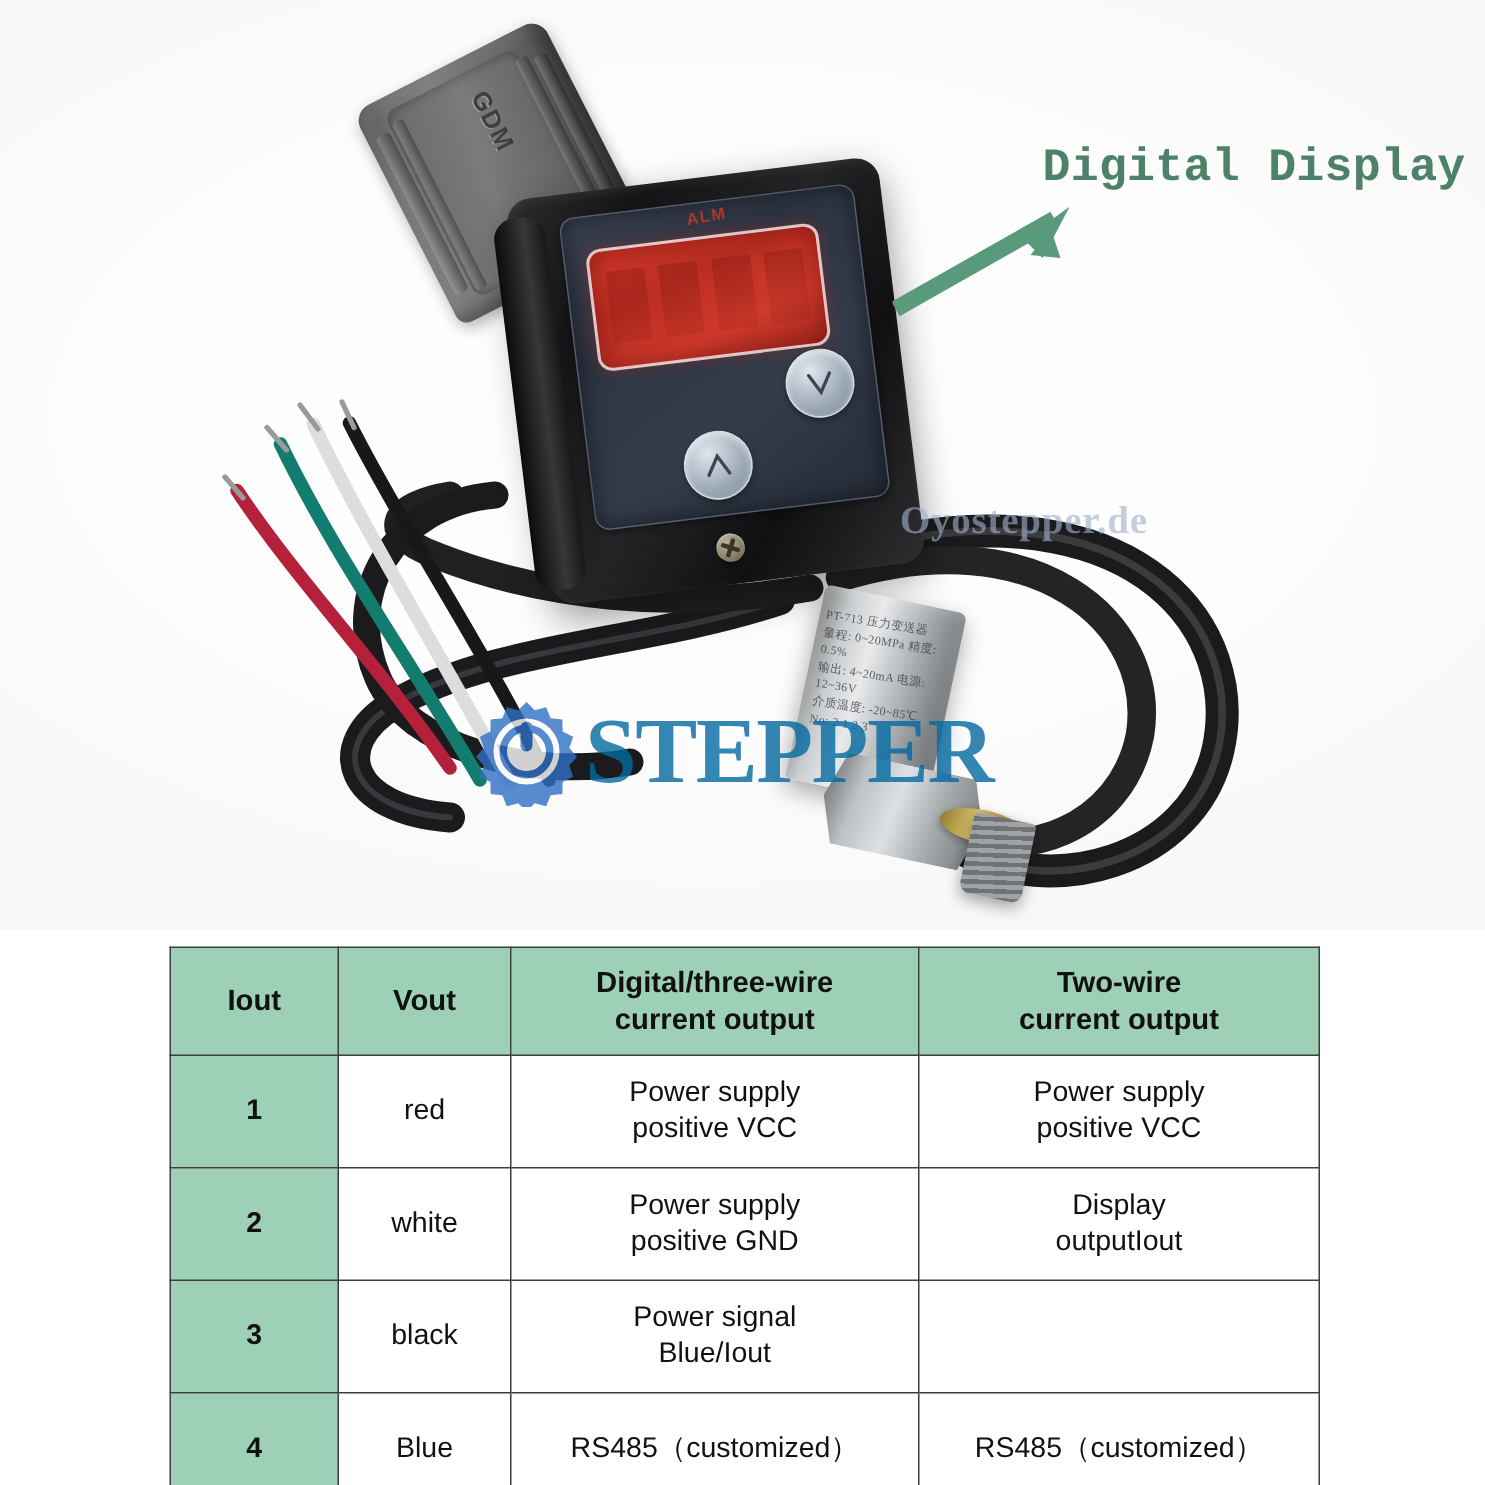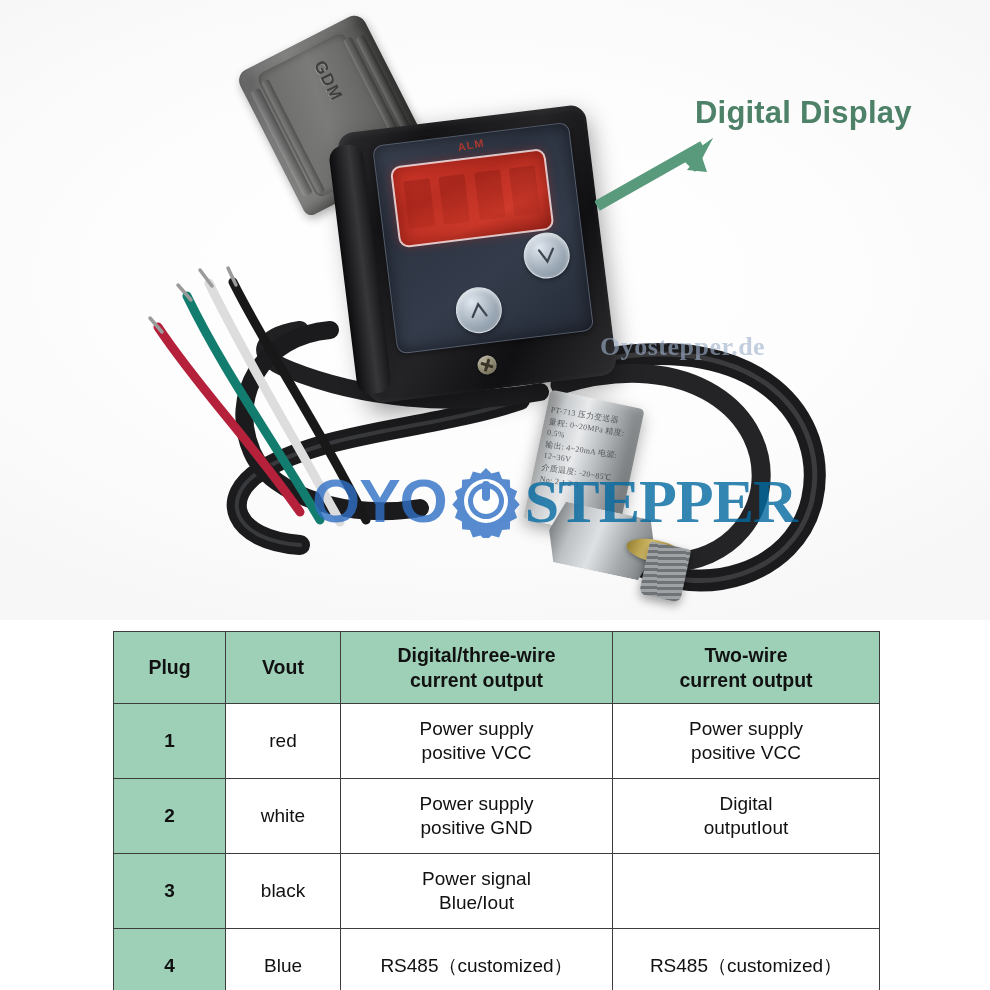--- a/index.html
+++ b/index.html
@@ -88,21 +88,21 @@
     box-shadow:0 5px 12px rgba(0,0,0,.35);}
   .thread{position:absolute;left:644px;top:545px;width:42px;height:54px;transform:rotate(12deg);
     background:repeating-linear-gradient(170deg,#9fa3a5 0 3px,#6f7375 3px 6px);
     border-radius:3px 3px 7px 7px;box-shadow:0 4px 10px rgba(0,0,0,.35);}
   .brass{position:absolute;left:626px;top:540px;width:58px;height:22px;transform:rotate(12deg);
     border-radius:50%;background:linear-gradient(100deg,#8f7b2e,#d9c06a 40%,#a08a38 80%);
     box-shadow:0 2px 5px rgba(0,0,0,.3);}
   svg.cables{position:absolute;left:0;top:0;width:990px;height:620px;overflow:visible;}
 
   
-  .annot{position:absolute;left:695px;top:95px;font-family:Liberation Sans, sans-serif;
+  .annot{position:absolute;left:695px;top:95px;font-family:Liberation Mono, monospace;
     font-weight:bold;font-size:31px;color:#4d8168;letter-spacing:.2px;white-space:nowrap;}
   svg.arrow{position:absolute;left:595px;top:128px;width:135px;height:90px;}
 
   
   .wm-text{position:absolute;font-family:"Liberation Serif",serif;font-weight:bold;
     color:#9fb2cc;opacity:.62;white-space:nowrap;letter-spacing:.5px;pointer-events:none;}
   .wm-main{position:absolute;left:312px;top:462px;width:420px;height:78px;
     display:flex;align-items:center;opacity:.80;pointer-events:none;}
   .wm-oy{font-family:"Liberation Sans",sans-serif;font-weight:bold;font-size:62px;color:#2f6fc4;
     letter-spacing:-1px;line-height:1;}
@@ -214,21 +214,20 @@
     <svg class="arrow" viewBox="0 0 135 90">
       <path d="M2 78 L108 18" stroke="#5a9a7c" stroke-width="11" stroke-linecap="butt"></path>
       <path d="M118 10 L92 42 L112 44 L104 20 Z" fill="#5a9a7c"></path>
       <path d="M118 10 L88 32 L100 44 Z" fill="#5a9a7c"></path>
     </svg>
     <div class="annot">Digital Display</div>
 
     <div class="wm-text" style="left:600px;top:332px;font-size:26px;">Oyostepper.de</div>
 
     <div class="wm-main">
-      <span class="wm-oy">OYO</span>
       <span class="wm-gear">
         <svg width="74" height="74" viewBox="0 0 74 74">
           <g fill="#2f6fc4">
             <path d="M37 4 l5.5 5.5 7.6-2 3 7.4 7.8 .8 .2 7.9 7 3.6 -2.6 7.4 5.2 5.9 -5.2 5.9 2.6 7.4 -7 3.6 -.2 7.9 -7.8 .8 -3 7.4 -7.6-2 -5.5 5.5 -5.5-5.5 -7.6 2 -3-7.4 -7.8-.8 -.2-7.9 -7-3.6 2.6-7.4 -5.2-5.9 5.2-5.9 -2.6-7.4 7-3.6 .2-7.9 7.8-.8 3-7.4 7.6 2z"></path>
           </g>
           <circle cx="37" cy="37" r="22" fill="#ffffff"></circle>
           <path d="M37 19 a18 18 0 1 0 0.01 0 z M37 24 a13 13 0 1 1 -0.01 0 z" fill="#2f6fc4"></path>
           <rect x="33" y="17" width="8" height="20" rx="4" fill="#2f6fc4"></rect>
         </svg>
       </span>
@@ -242,21 +241,21 @@
     <table class="spec">
       <colgroup>
         <col class="c1">
           <col class="c2">
           <col class="c3">
           <col class="c4">
       </colgroup>
       <thead>
         <tr>
           <th>
-            <div>Plug</div>
+            <div>Iout</div>
           </th>
           <th>
             <div>Vout</div>
           </th>
           <th>
             <div>Digital/three-wire</div>
             <div>current output</div>
           </th>
           <th>
             <div>Two-wire</div>
@@ -278,21 +277,21 @@
           </td>
         </tr>
         <tr>
           <td class="plug">2</td>
           <td>white</td>
           <td>
             <div>Power supply</div>
             <div>positive GND</div>
           </td>
           <td>
-            <div>Digital</div>
+            <div>Display</div>
             <div>outputIout</div>
           </td>
         </tr>
         <tr>
           <td class="plug">3</td>
           <td>black</td>
           <td>
             <div>Power signal</div>
             <div>Blue/Iout</div>
           </td>

